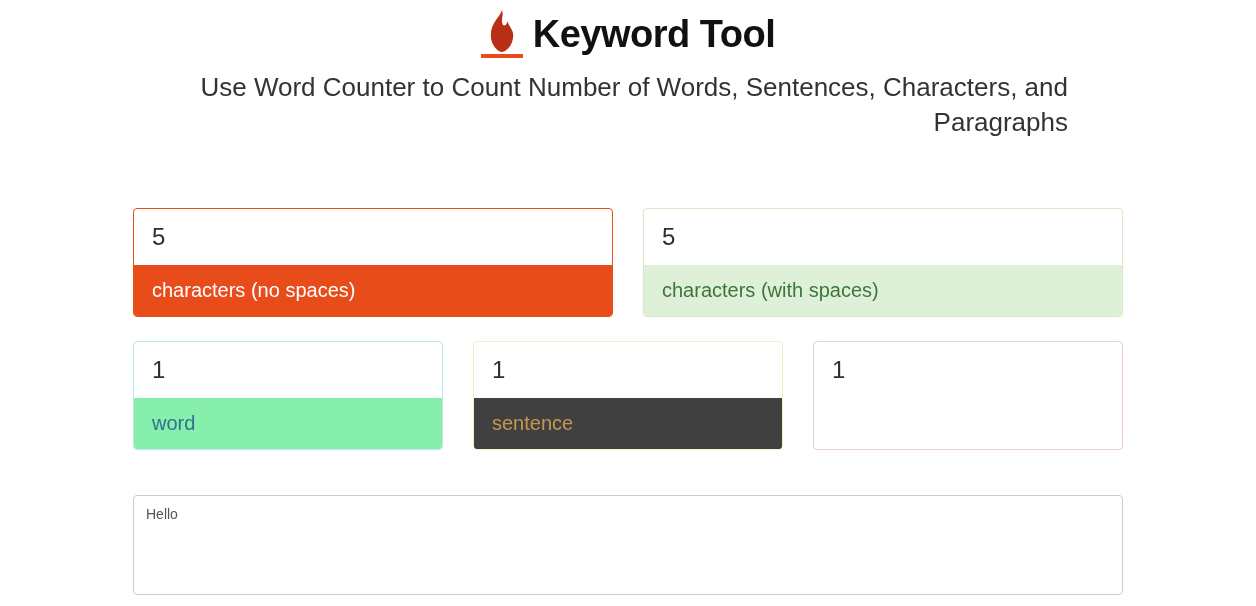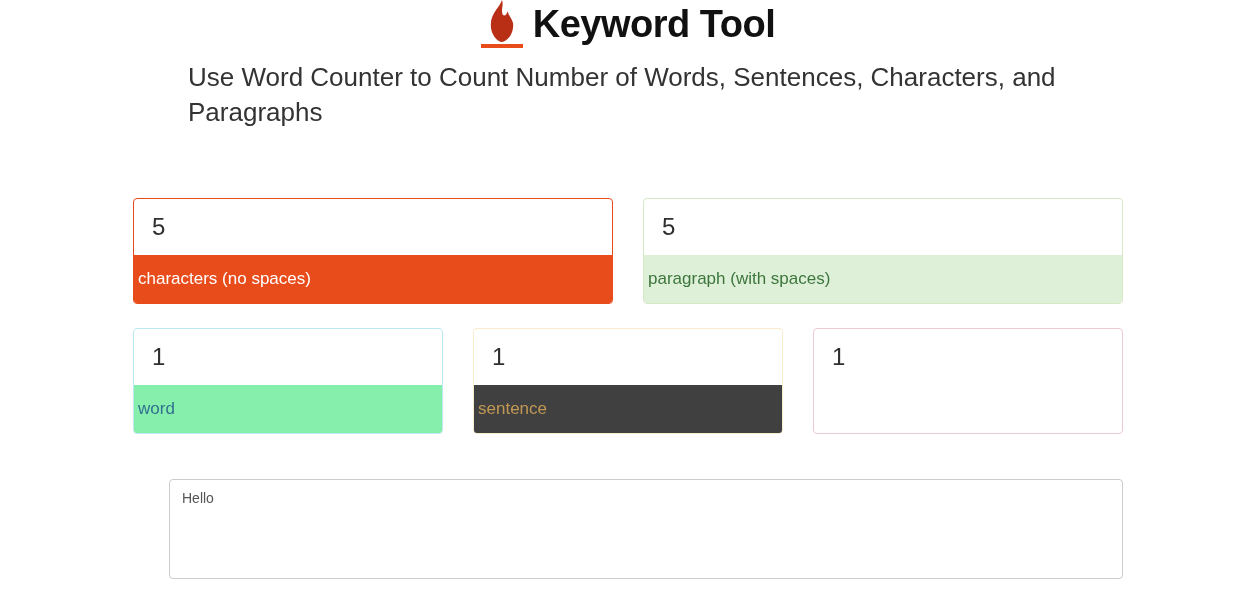--- a/index.html
+++ b/index.html
@@ -8,21 +8,22 @@
       box-sizing: border-box;
     }
     body {
       font-family: -apple-system, BlinkMacSystemFont, "Segoe UI", Helvetica, Arial, sans-serif;
       background: #fff;
       width: 1256px;
       height: 606px;
       overflow: hidden;
     }
     .header {
-      text-align: left;
+      text-align: right;
+      padding-top: 10px;
     }
     .logo-title {
       display: flex;
       align-items: center;
       justify-content: center;
       gap: 10px;
       margin-bottom: 12px;
     }
     .flame-icon {
       display: flex;
@@ -68,36 +69,35 @@
       border: 1px solid #eee;
       border-radius: 4px;
       overflow: hidden;
     }
     .card-value {
       padding: 14px 18px;
       font-size: 24px;
       color: #2f2f2f;
     }
     .card-label {
-      padding: 14px 4px;
-      font-size: 17px;
+      padding: 14px 18px;
+      font-size: 20px;
     }
     .card-orange { border: 1px solid #E84C1B; }
     .card-orange .card-label { background: #E84C1B; color: #fff; }
     .card-green { border: 1px solid #d6e9c6; }
     .card-green .card-label { background: #dff0d8; color: #3c763d; }
     .card-blue { border: 1px solid #bce8f1; }
     .card-blue .card-label { background: #86efac; color: #31708f; }
     .card-yellow { border: 1px solid #faebcc; }
     .card-yellow .card-label { background: #404040; color: #c09853; }
     .card-red { border: 1px solid #ebccd1; }
     .card-red .card-label { background: #f2dede; color: #a94442; }
     .textarea-wrap {
       margin-top: 45px;
-      margin-left: 36px;
     }
     .text-input {
       width: 100%;
       min-height: 100px;
       border: 1px solid #ccc;
       border-radius: 4px;
       padding: 10px 12px;
       font-size: 14px;
       font-family: inherit;
       color: #555;
@@ -123,21 +123,21 @@
 
 <div class="container">
 
   <div class="row">
     <div class="card card-orange">
       <div class="card-value">5</div>
       <div class="card-label">characters (no spaces)</div>
     </div>
     <div class="card card-green">
       <div class="card-value">5</div>
-      <div class="card-label">paragraph (with spaces)</div>
+      <div class="card-label">characters (with spaces)</div>
     </div>
   </div>
 
   <div class="row">
     <div class="card card-blue">
       <div class="card-value">1</div>
       <div class="card-label">word</div>
     </div>
     <div class="card card-yellow">
       <div class="card-value">1</div>

